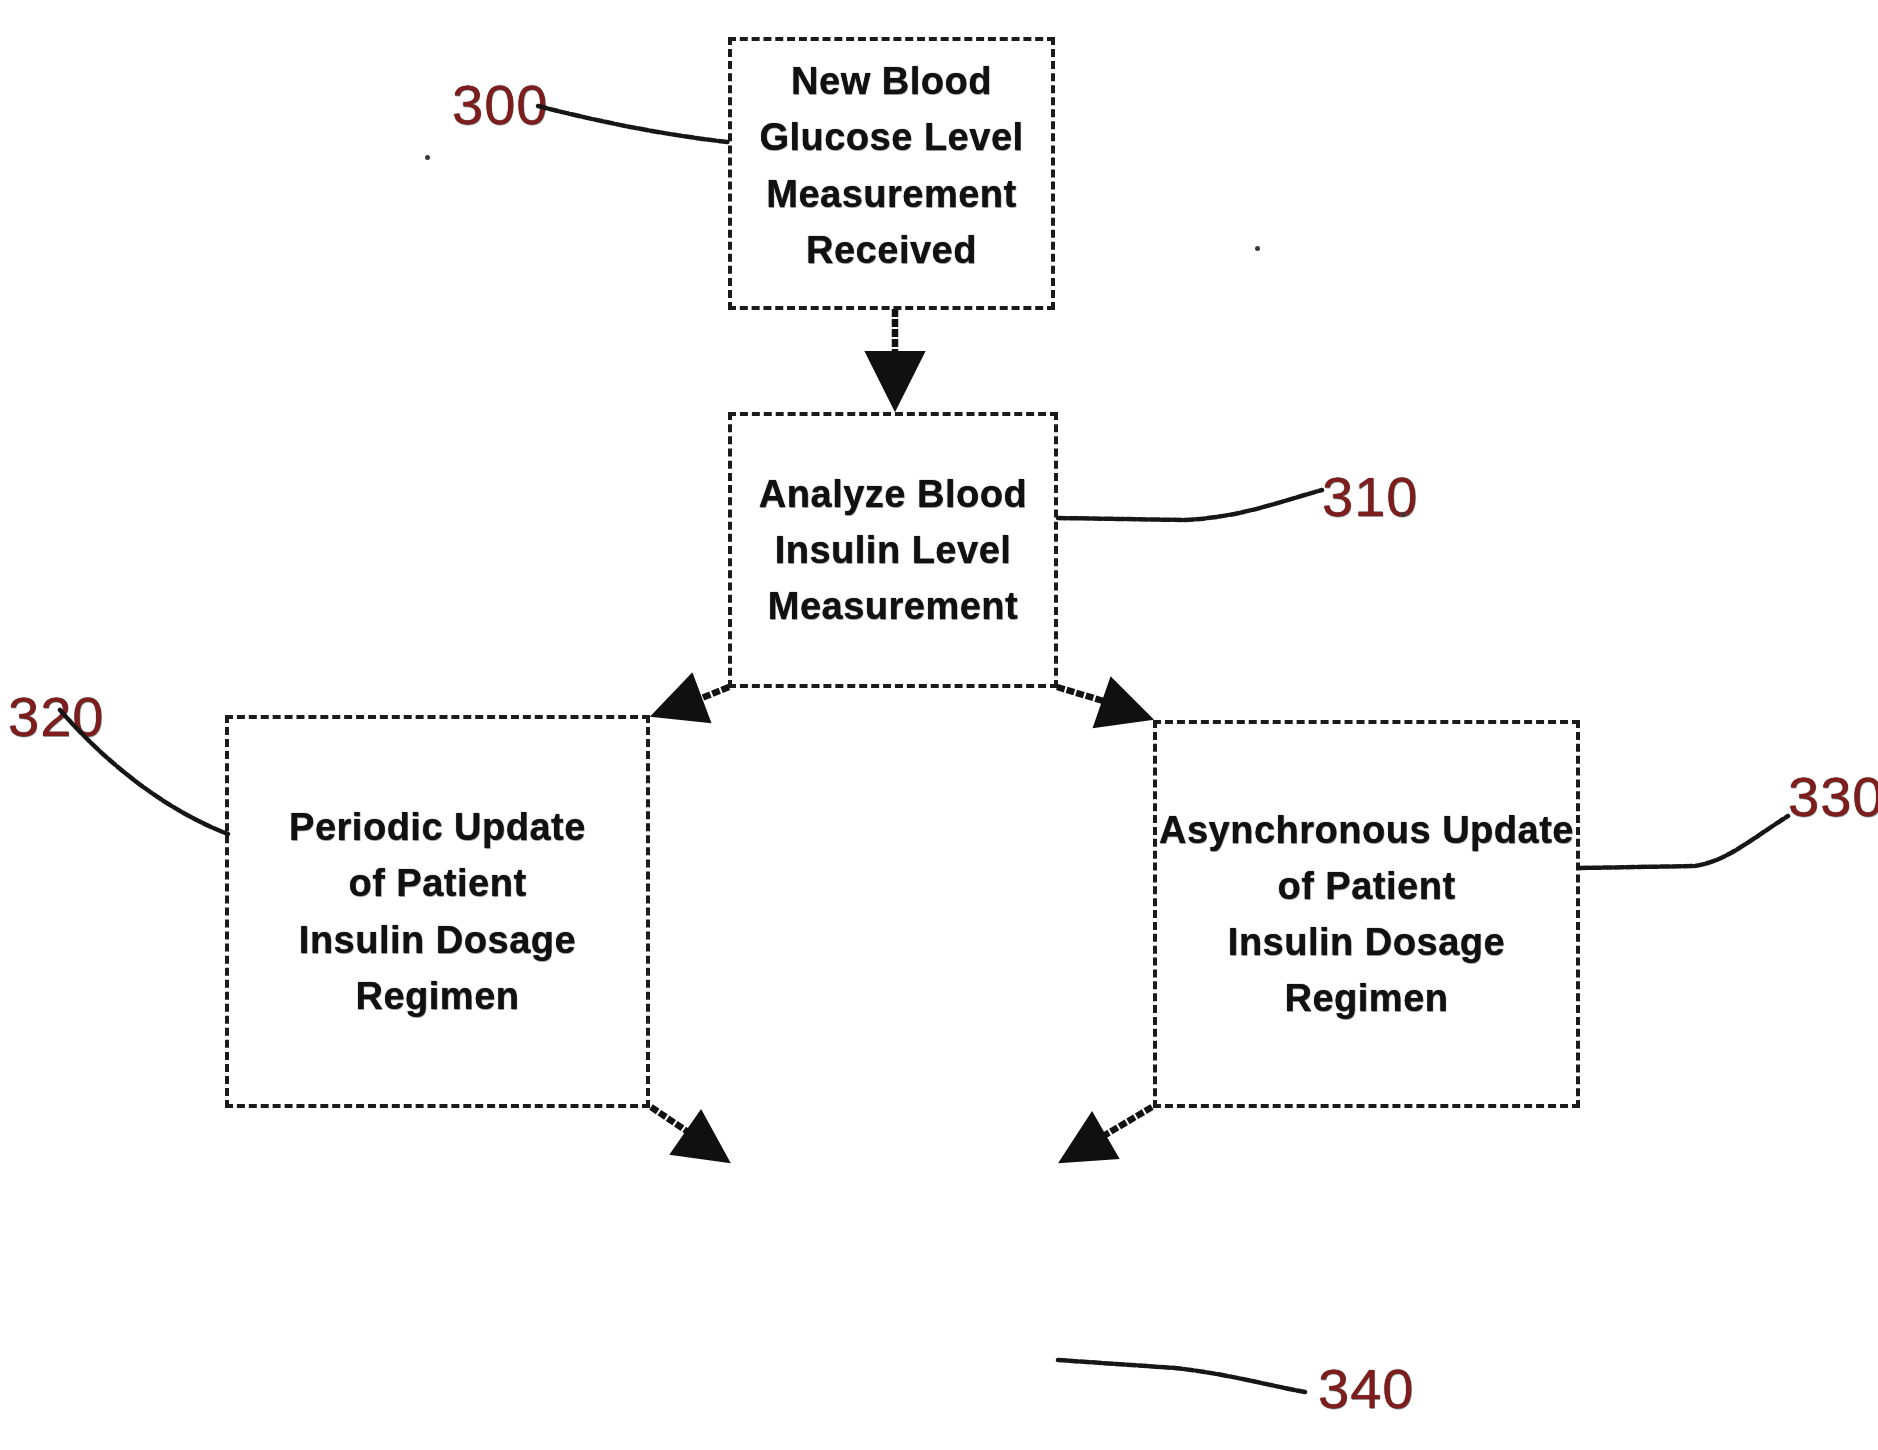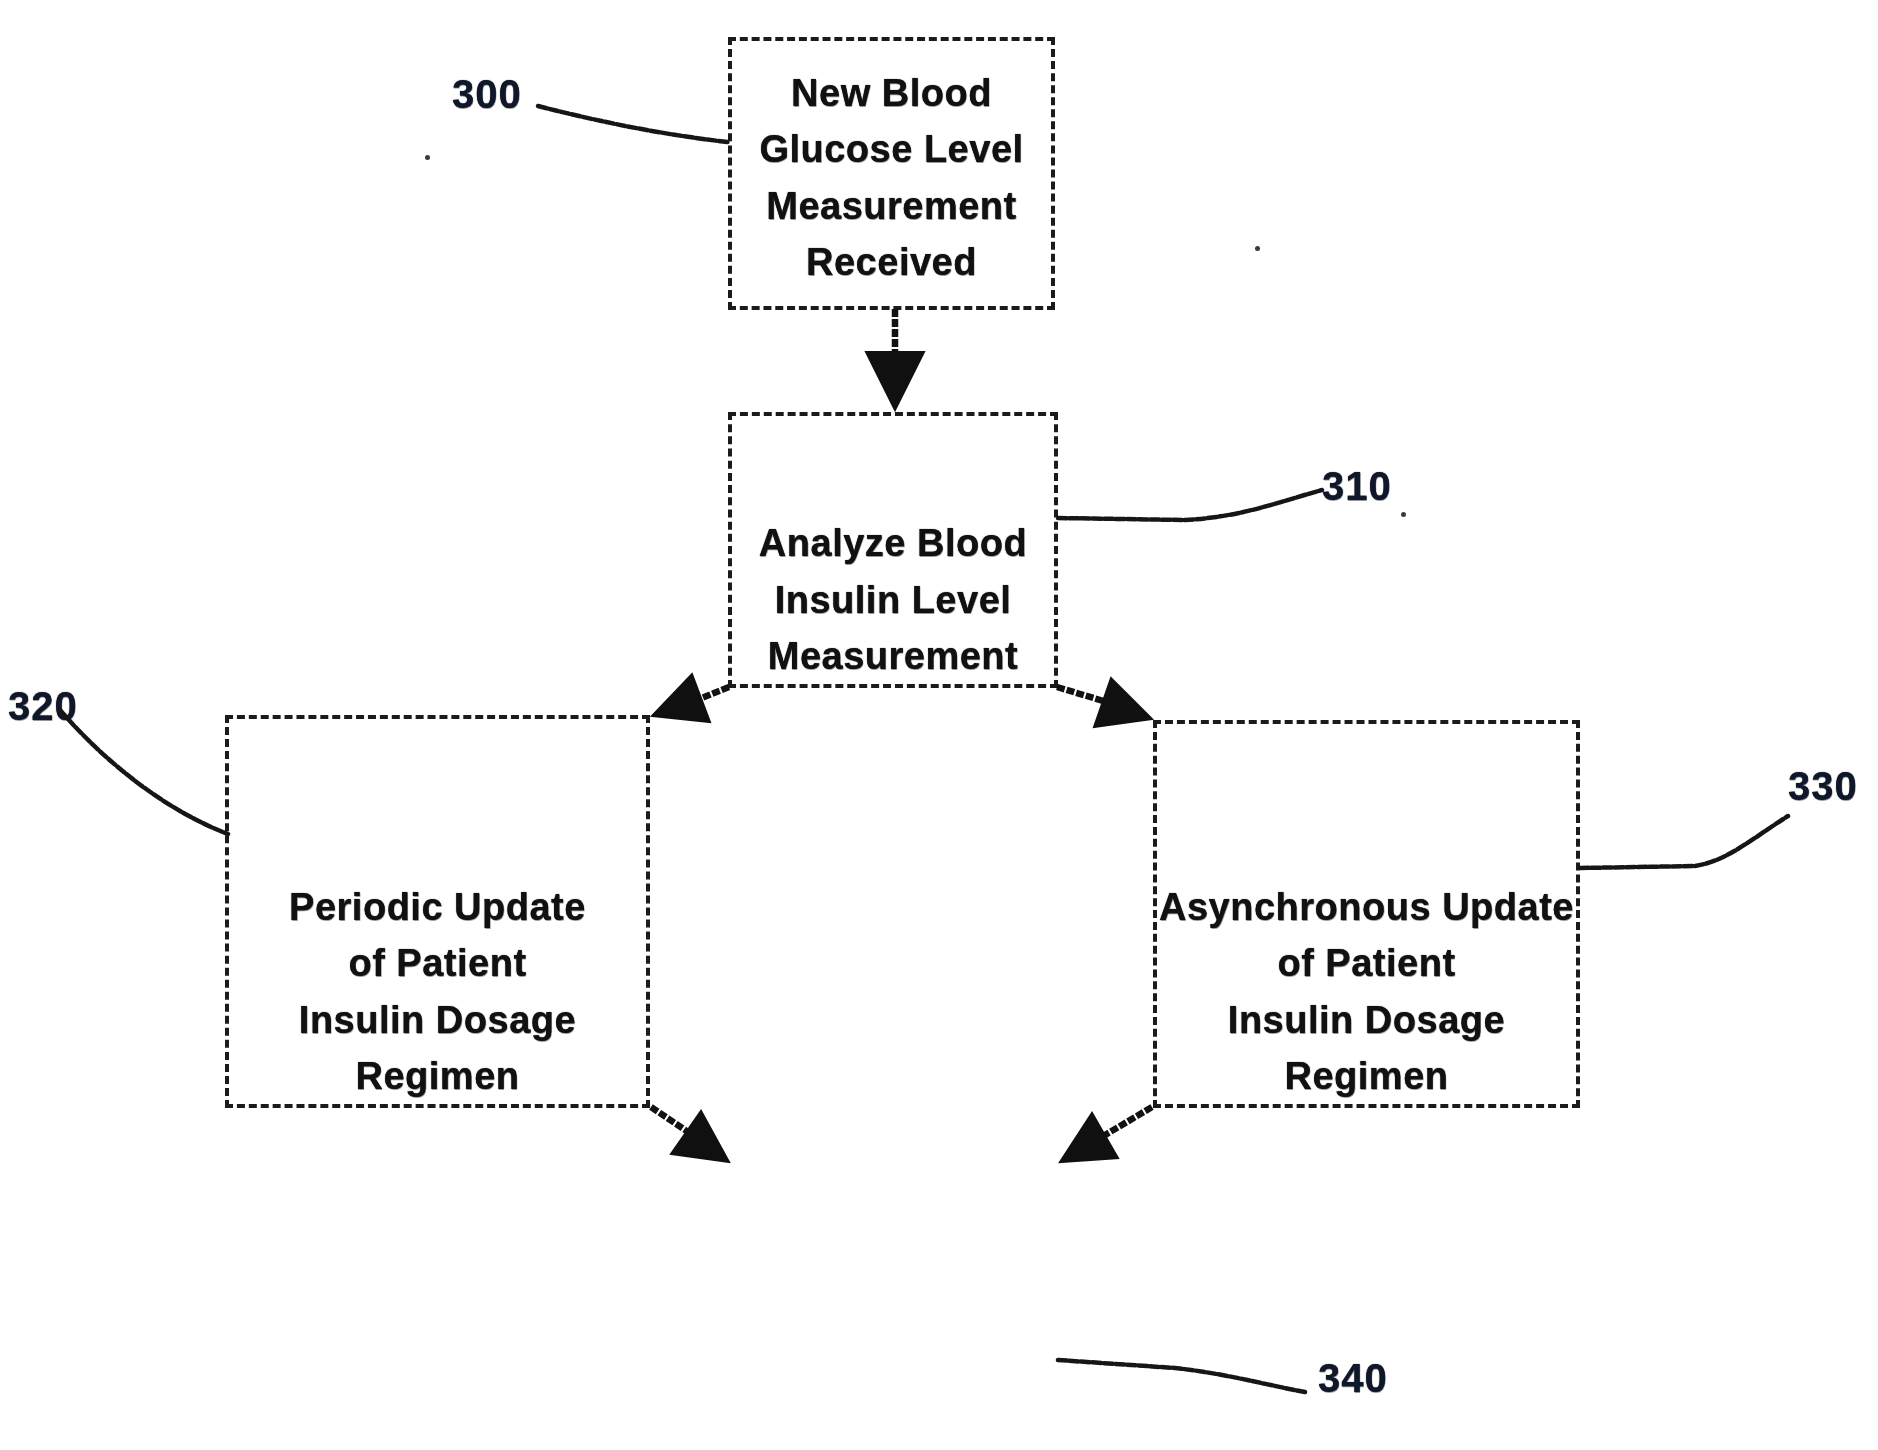--- a/index.html
+++ b/index.html
@@ -15,39 +15,39 @@
     font-family: "Liberation Sans", sans-serif;
     color: #141414;
     overflow: hidden;
   }
   .flow-box {
     position: absolute;
     box-sizing: border-box;
     border: 4px dashed #1b1b1b;
     background: #ffffff;
     display: flex;
-    align-items: flex-end;
+    align-items: center;
     justify-content: center;
     text-align: center;
   }
   .box-text {
     white-space: pre-line;
     font-size: 38px;
     font-weight: bold;
     line-height: 1.48;
     letter-spacing: 0.5px;
     color: #111111;
     text-shadow: 0 0 1px rgba(0,0,0,0.85), 0.6px 0.6px 0 rgba(0,0,0,0.35);
   }
   .ref-label {
     position: absolute;
-    font-size: 40px;
-    font-weight: bold;
+    font-size: 56px;
+    font-weight: normal;
     letter-spacing: 1px;
-    color: #0f172a;
+    color: #7f1d1d;
     text-shadow: 0 0 1px rgba(0,0,0,0.85), 0.6px 0.6px 0 rgba(0,0,0,0.35);
   }
   #connector-layer {
     position: absolute;
     left: 0;
     top: 0;
     width: 1878px;
     height: 1450px;
     pointer-events: none;
   }

